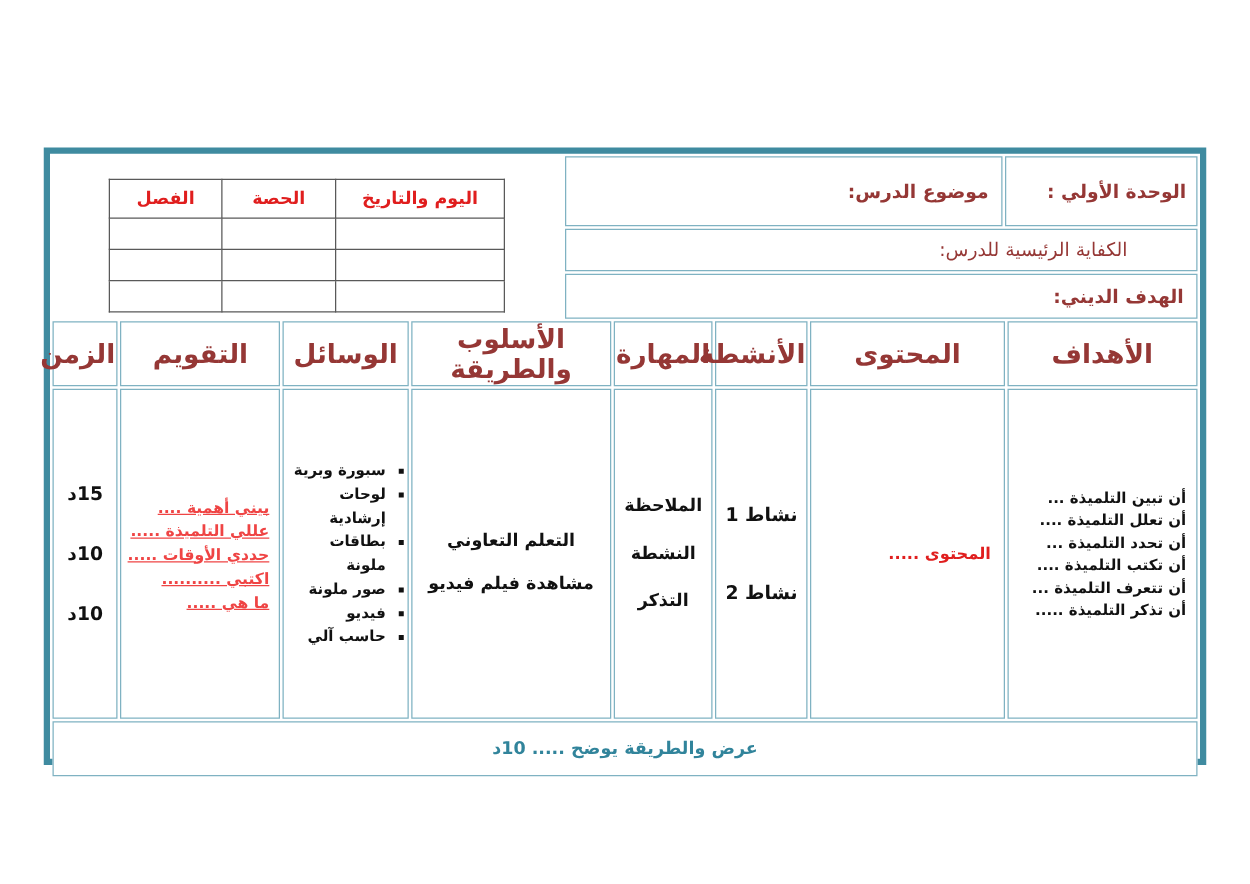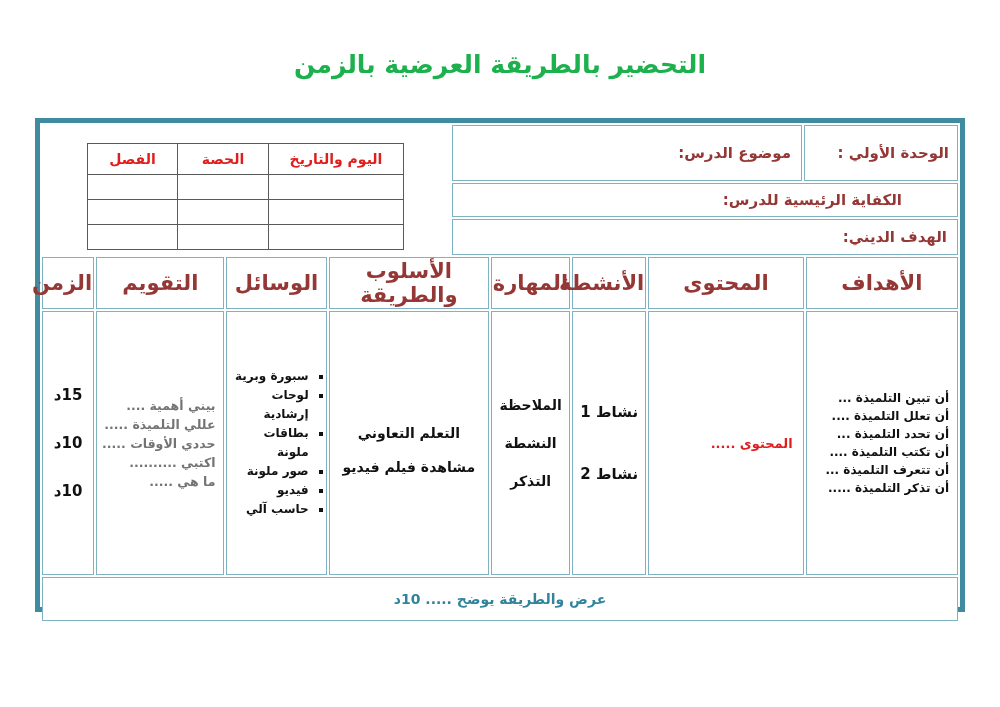--- a/index.html
+++ b/index.html
@@ -15,21 +15,21 @@
   
   .top-section{display:flex;height:134px;padding:2px;box-sizing:border-box;gap:2px;}
   .top-right{width:506px;display:flex;flex-direction:column;gap:2px;}
   .tr-row1{height:56px;display:flex;gap:2px;}
   .cell{border:1px solid #7fb2c2;box-sizing:border-box;background:#fff;}
   .unit-cell{width:154px;display:flex;align-items:center;justify-content:flex-start;
     padding-right:8px;color:#953735;font-weight:bold;font-size:15px;}
   .topic-cell{flex:1;display:flex;align-items:center;justify-content:flex-start;
     padding-right:10px;color:#953735;font-weight:bold;font-size:15px;}
   .competency-cell{height:34px;display:flex;align-items:center;justify-content:flex-start;
-    padding-right:55px;color:#953735;font-weight:bold;font-size:15px;}
+    padding-right:55px;color:#953735;font-weight:normal;font-size:15px;}
   .goal-cell{flex:1;display:flex;align-items:center;justify-content:flex-start;
     padding-right:10px;color:#953735;font-weight:bold;font-size:15px;}
   .top-left{flex:1;position:relative;}
 
   .schedule{position:absolute;top:18px;right:46px;border-collapse:collapse;}
   .schedule th,.schedule td{border:1px solid #595959;background:#fff;}
   .schedule th{color:#e01e1e;font-weight:bold;font-size:14px;height:28px;text-align:center;}
   .schedule td{height:22px;}
   .col-daydate{width:135px;}  .col-period{width:91px;}  .col-class{width:90px;}
 
@@ -43,36 +43,35 @@
   .objective-line{font-size:12px;font-weight:bold;color:#111;line-height:18px;white-space:nowrap;}
   .content-cell{padding:12px 10px;text-align:right;color:#e01e1e;font-weight:bold;font-size:13px;}
   .stack{display:flex;flex-direction:column;align-items:center;justify-content:center;height:100%;}
   .activity-item{font-size:15px;font-weight:bold;color:#111;margin:22px 0;}
   .skill-item{font-size:14px;font-weight:bold;color:#111;margin:11px 0;}
   .method-item{font-size:14px;font-weight:bold;color:#111;margin:9px 0;}
   .method-stack{padding-top:14px;}
   .means-list{list-style:square;margin:0;padding:0 16px 0 2px;}
   .means-item{font-size:12px;font-weight:bold;color:#111;line-height:19px;text-align:right;margin:0;}
   .evaluation{padding:0 8px;text-align:right;}
-  .evaluation-line{font-size:12.5px;font-weight:bold;color:#737373;line-height:19px;white-space:nowrap;}
+  .evaluation-line{font-size:12.5px;font-weight:bold;color:#ef4444;line-height:19px;white-space:nowrap;text-decoration:underline;}
   .time-value{font-size:15px;font-weight:bold;color:#111;margin:15px 0;}
 
   
   .footer-row{display:flex;gap:2px;padding:0 2px;margin-top:0;height:44px;}
   .closing-cell{width:172px;display:flex;align-items:center;justify-content:flex-start;
     padding-right:8px;color:#953735;font-weight:bold;font-size:14px;}
   .closing-content-cell{flex:1;display:flex;align-items:center;justify-content:center;
     color:#31849b;font-weight:bold;font-size:14px;}
 </style>
 </head>
 <body>
 
 <div class="page">
 
-  <div class="doc-title">التحضير بالطريقة العرضية بالزمن</div>
 
   <div class="outer">
 
     <div class="top-section">
       <div class="top-right">
         <div class="tr-row1">
           <div class="cell unit-cell">الوحدة الأولي :</div>
           <div class="cell topic-cell">موضوع الدرس:</div>
         </div>
         <div class="cell competency-cell">الكفاية الرئيسية للدرس:</div>

